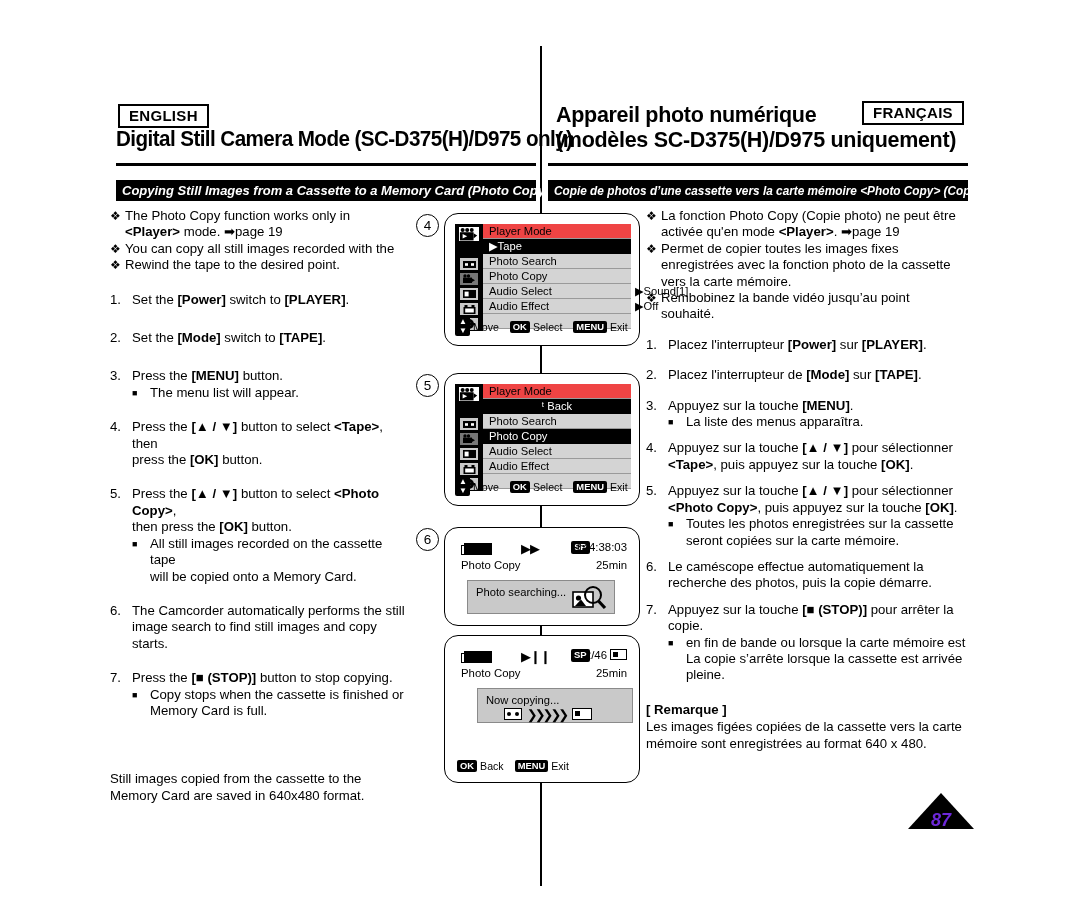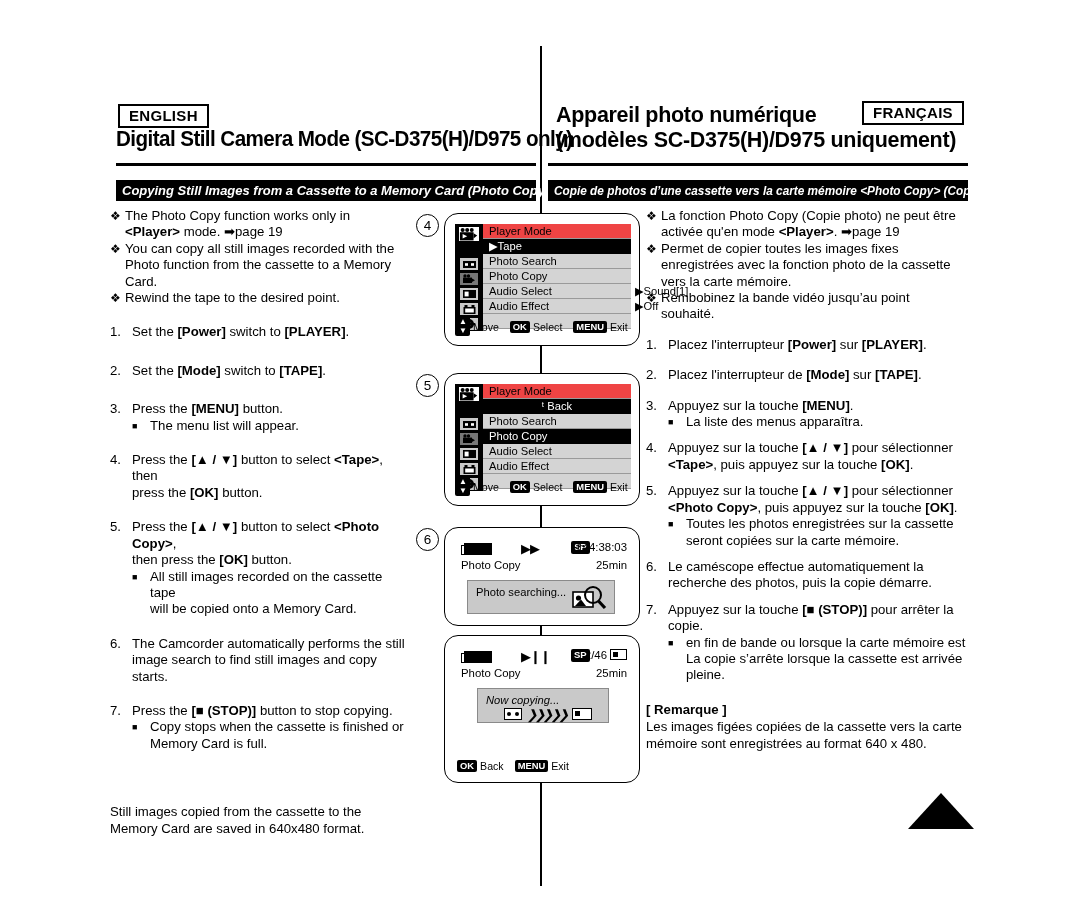--- a/index.html
+++ b/index.html
@@ -231,21 +231,21 @@
     width: 5px; height: 5px; background: #000;
   }
 
   .dlg {
     position: absolute;
     background: #c9c9c9;
     border: 1px solid #8a8a8a;
     box-sizing: border-box;
   }
   #dlg-search { left: 22px; top: 52px; width: 148px; height: 34px; }
-  #dlg-copy { left: 32px; top: 52px; width: 132px; height: 35px; font-style: italic; }
+  #dlg-copy { left: 32px; top: 52px; width: 156px; height: 35px; }
   .dlg-text { position: absolute; left: 8px; top: 5px; font-size: 11.2px; }
 
   .searchicon { position: absolute; right: 6px; top: 4px; width: 36px; height: 26px; }
   .copyanim { position: absolute; left: 26px; top: 18px; width: 88px; height: 14px; display: flex; align-items: center; }
   .cass-ic {
     width: 18px; height: 12px; border: 1.6px solid #000; box-sizing: border-box;
     background: #fff; position: relative; margin-right: 5px;
   }
   .cass-ic::before { content:""; position:absolute; left:2px; top:3px; width:4px; height:4px; background:#000; border-radius:50%; }
   .cass-ic::after  { content:""; position:absolute; right:2px; top:3px; width:4px; height:4px; background:#000; border-radius:50%; }
@@ -268,21 +268,21 @@
     width: 0; height: 0;
     border-left: 33px solid transparent;
     border-right: 33px solid transparent;
     border-bottom: 36px solid #000;
   }
   .pagenum {
     position: absolute;
     left: 908px; top: 810px;
     width: 66px;
     text-align: center;
-    color: #000000;
+    color: #6d28d9;
     font-weight: bold;
     font-size: 18px;
     font-style: italic;
   }
 </style>
 </head>
 <body>
 
 <div class="page">
 
@@ -312,21 +312,20 @@
       <div>
         <div>The Photo Copy function works only in</div>
         <div><b>&lt;Player&gt;</b><span> mode. ➡page 19</span></div>
       </div>
     </div>
 
     <div class="bullet-row">
       <div class="bullet-mark">❖</div>
       <div>
         <div>You can copy all still images recorded with the</div>
-        <div>Photo function from the cassette to a Memory Card.</div>
       </div>
     </div>
 
     <div class="bullet-row">
       <div class="bullet-mark">❖</div>
       <div>Rewind the tape to the desired point.</div>
     </div>
 
     <div class="sp18"></div>
 

